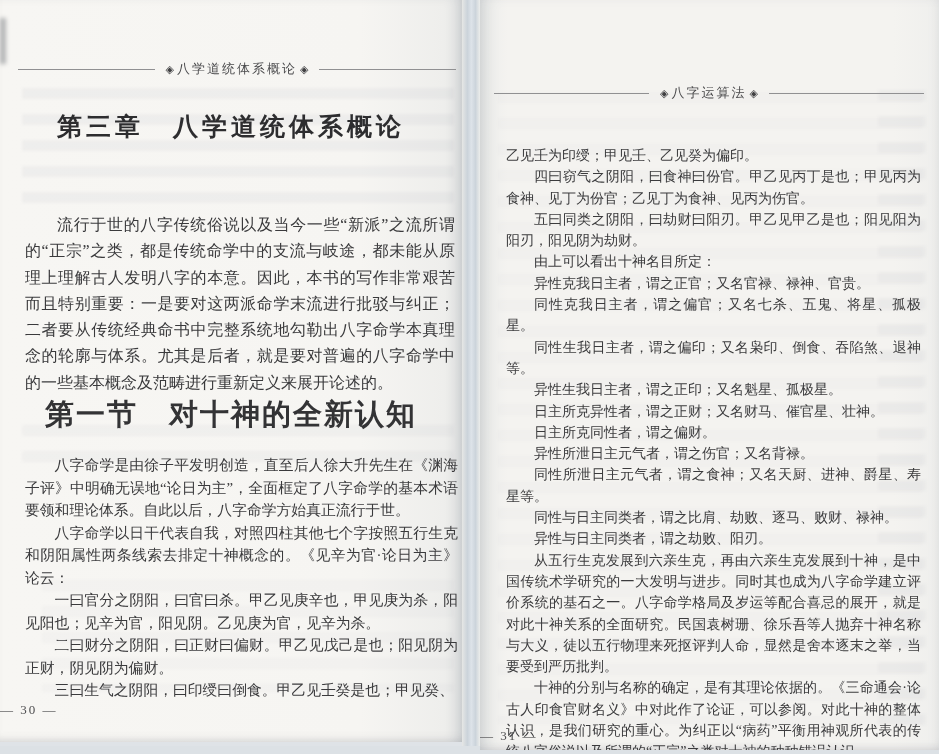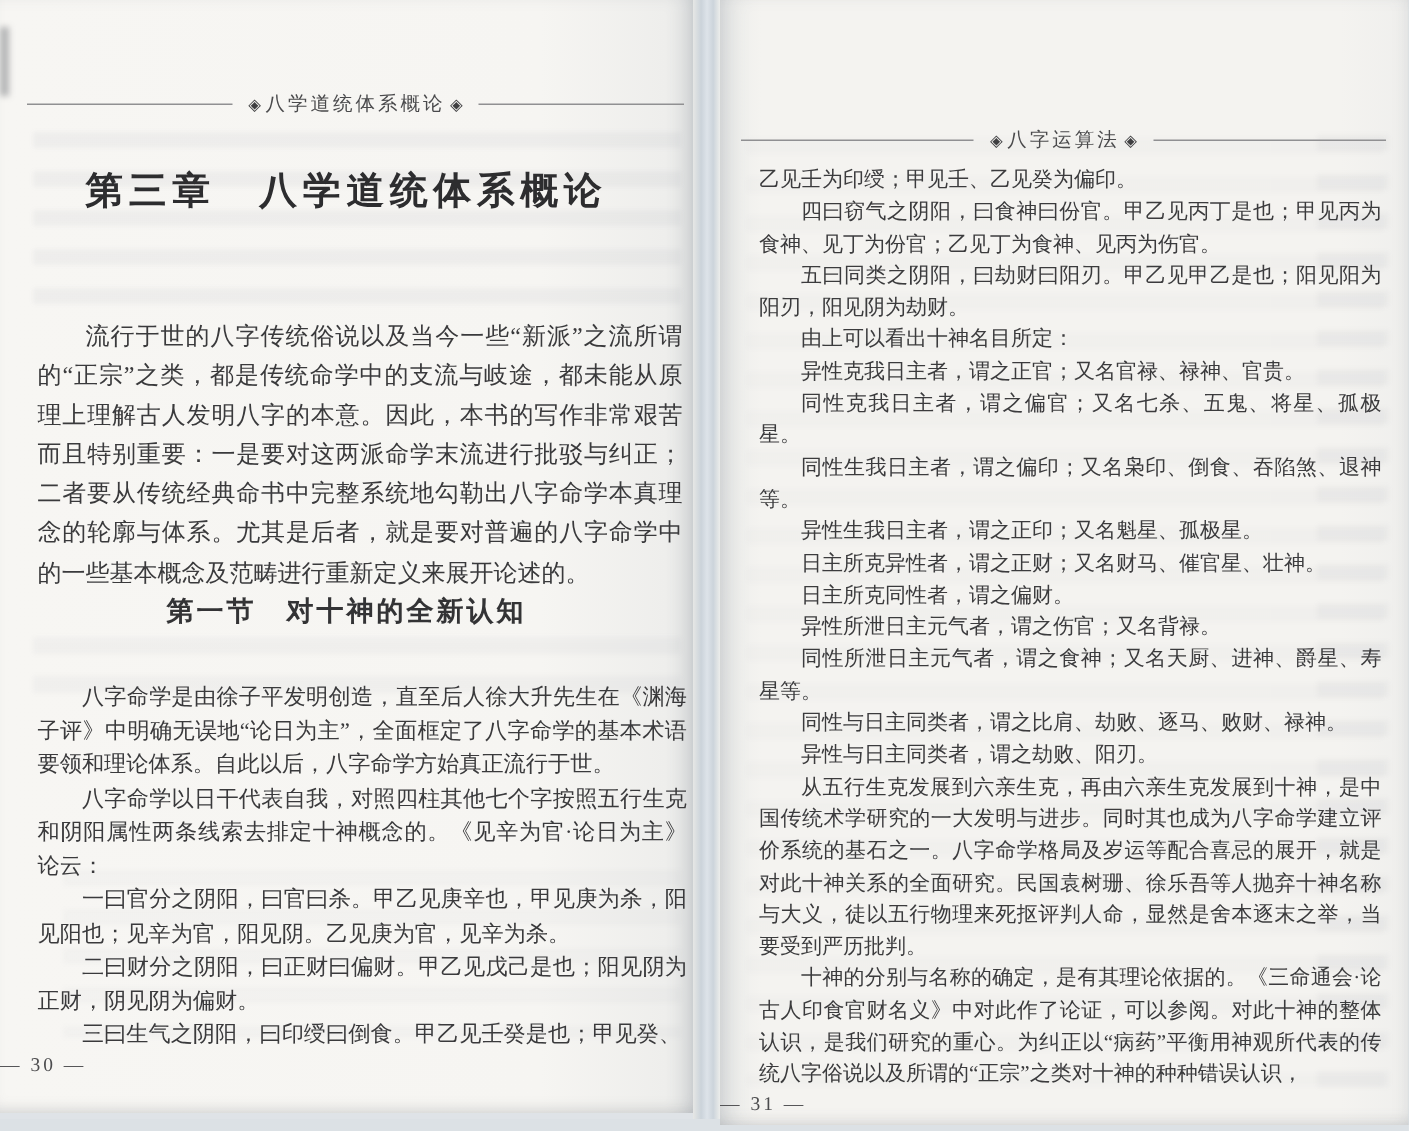--- a/index.html
+++ b/index.html
@@ -48,39 +48,39 @@
   .running-header .orn { font-size:11px; letter-spacing:0; margin:0 3px; color:#3f3f41; }
   .page.left  .running-header { left:18px; top:60px; width:438px; }
   .page.right .running-header { left:14px; top:84px; width:430px; }
 
   .chapter-title {
     position:absolute; left:0; top:110px; width:100%; text-align:center; z-index:1;
     font-size:25px; font-weight:bold; letter-spacing:4px; color:#2d2d2f;
   }
   .section-title {
     position:absolute; left:0; top:395px; width:100%; text-align:center; z-index:1;
-    font-size:18px; font-weight:600; letter-spacing:2px; color:#333335;
+    font-size:29px; font-weight:600; letter-spacing:2px; color:#333335;
   }
 
   .intro {
     position:absolute; left:25px; top:212px; width:430px; z-index:1;
     font-size:16px; line-height:26.3px; text-align:justify; text-indent:2em; color:#3a3a3c;
   }
   .left-paras {
     position:absolute; left:25px; top:454px; width:433px; z-index:1;
     font-size:14.8px; line-height:22.5px; text-align:justify; color:#3a3a3c;
   }
   .left-paras p { text-indent:2em; }
 
   .right-paras {
     position:absolute; left:26px; top:110px; width:415px; z-index:1;
     font-size:14px; line-height:21.3px; text-align:justify; color:#3b3b3d;
   }
   .right-paras p { text-indent:2em; }
-  .right-paras p.no-indent { text-indent:0; }
+  .right-paras p.no-indent { text-indent:0;margin-top:35px; }
 
   .page-number { position:absolute; left:0; width:100%; text-align:left; z-index:1;
                  font-size:13px; letter-spacing:2px; color:#4c4c4e; }
   .page.left  .page-number { top:702px; }
   .page.right .page-number { top:728px; }
 </style>
 </head>
 <body>
 
 <div class="spread">

